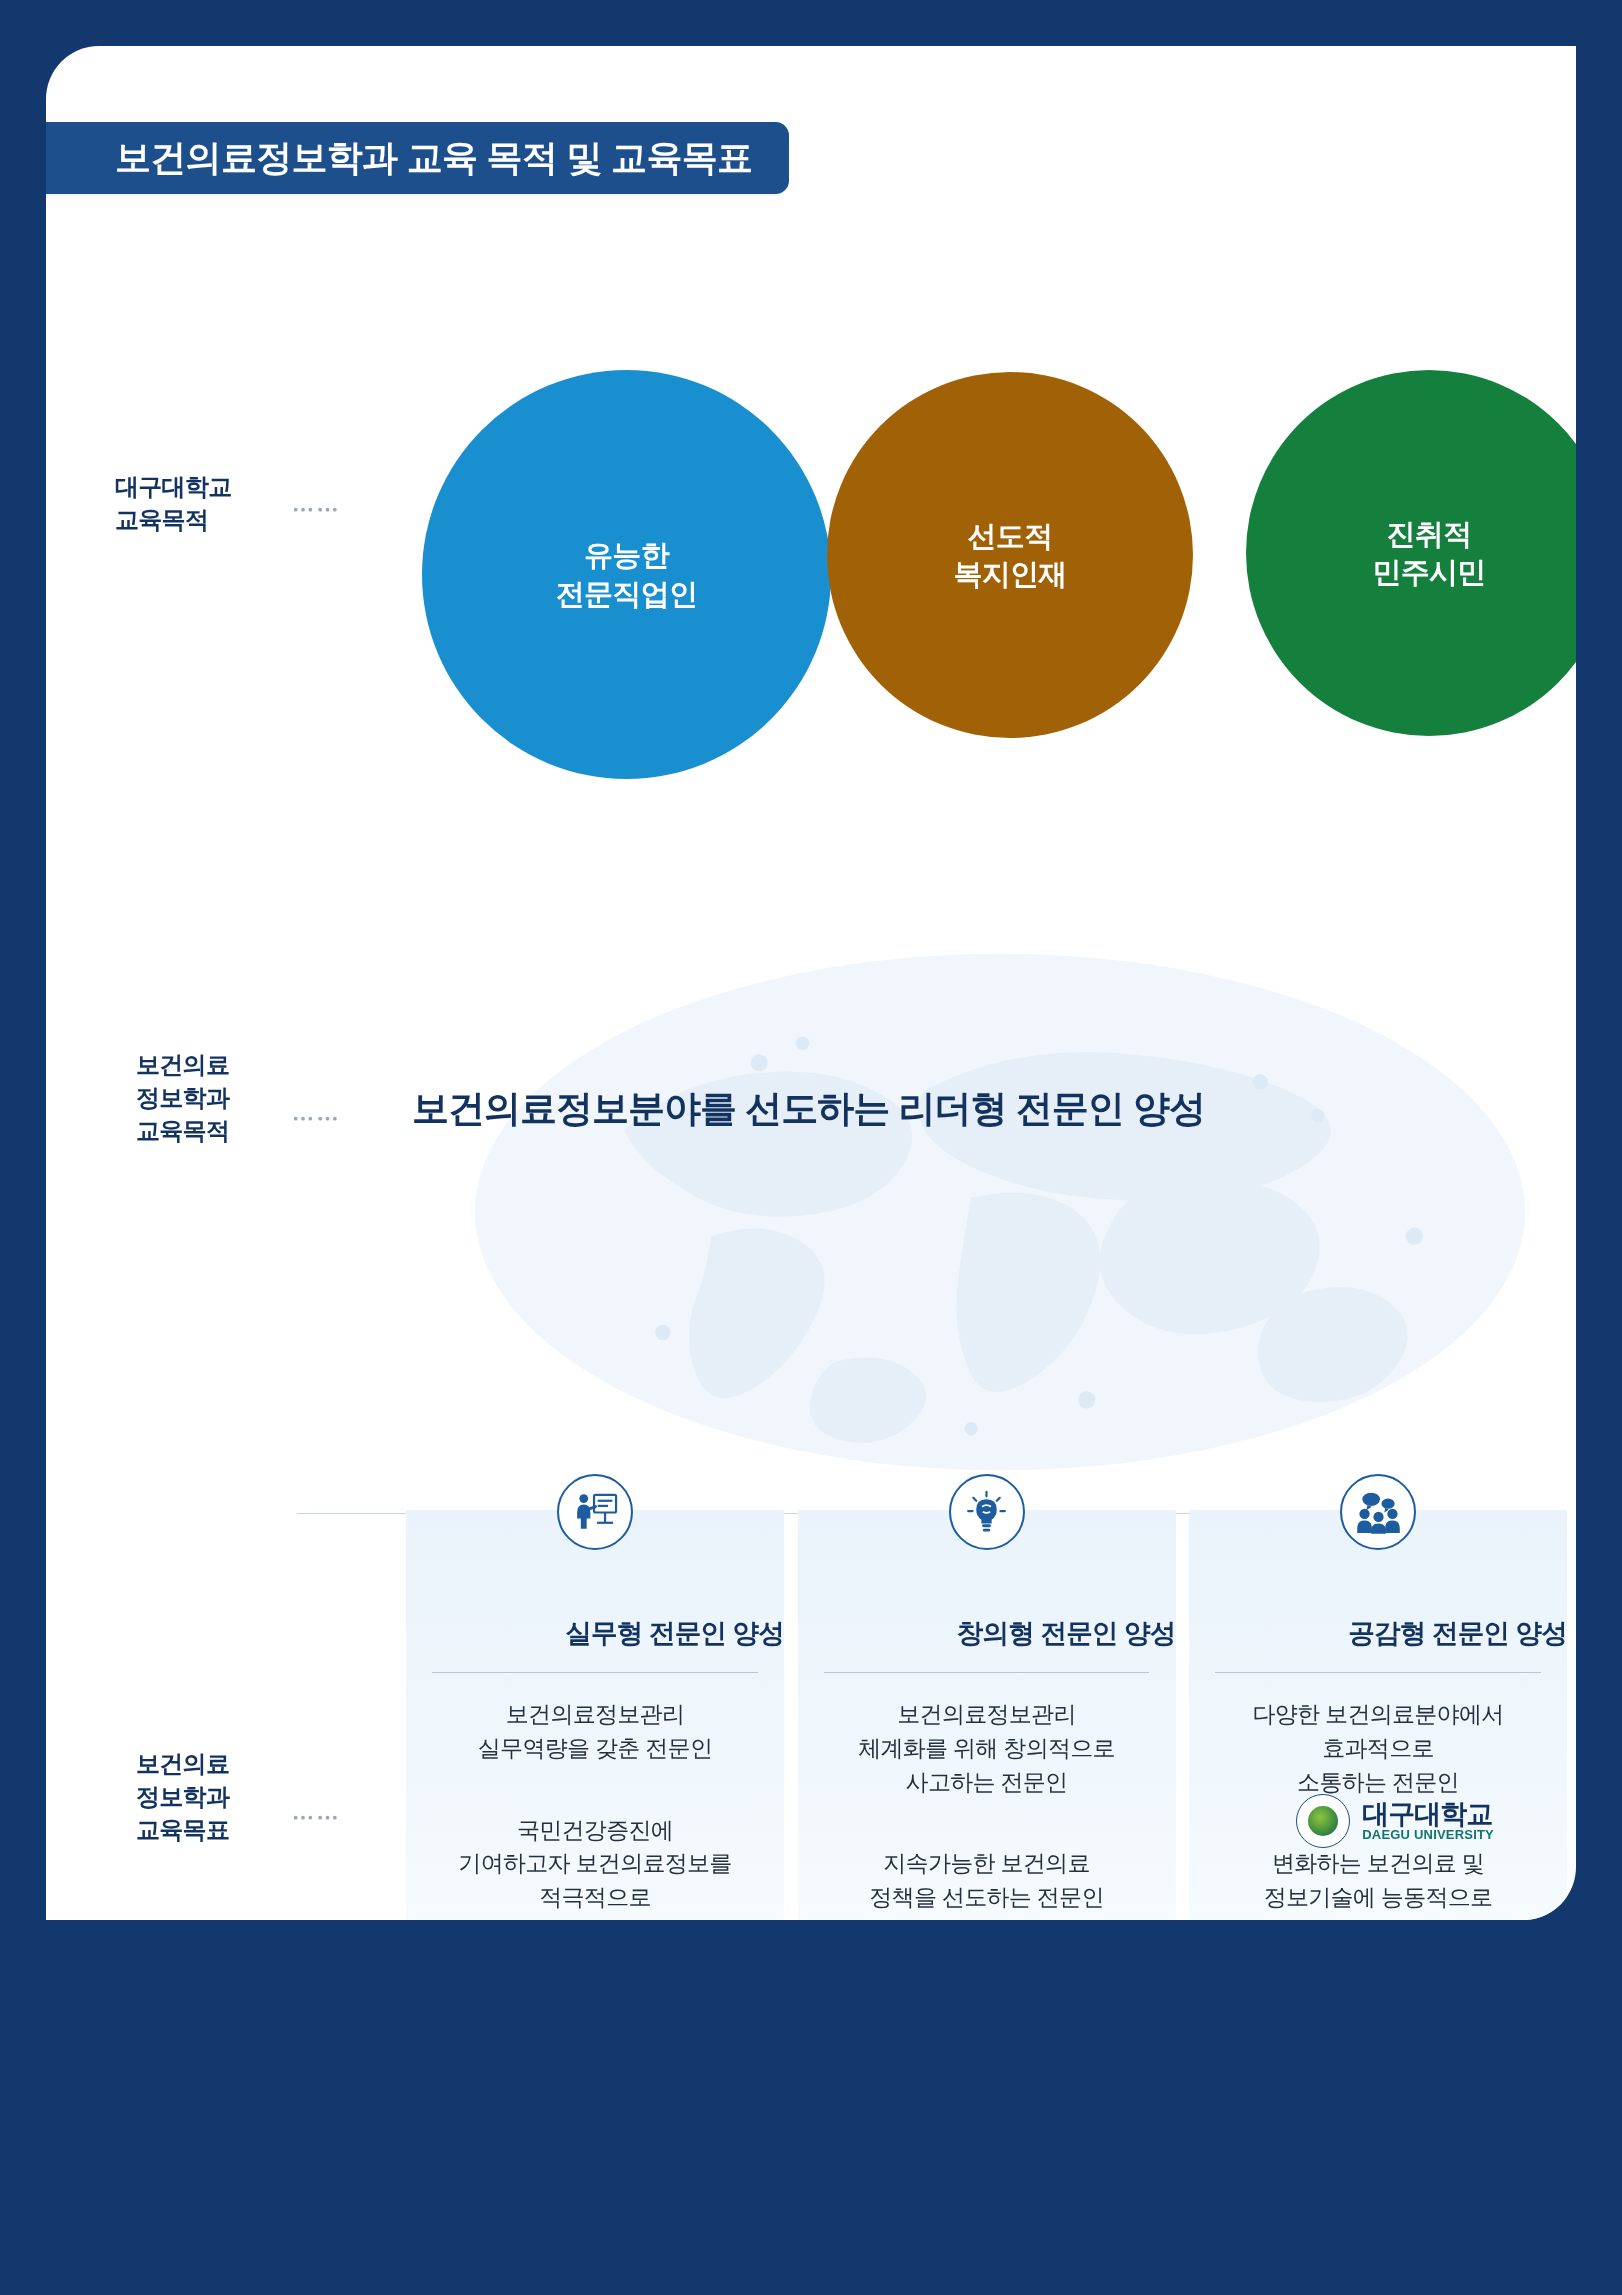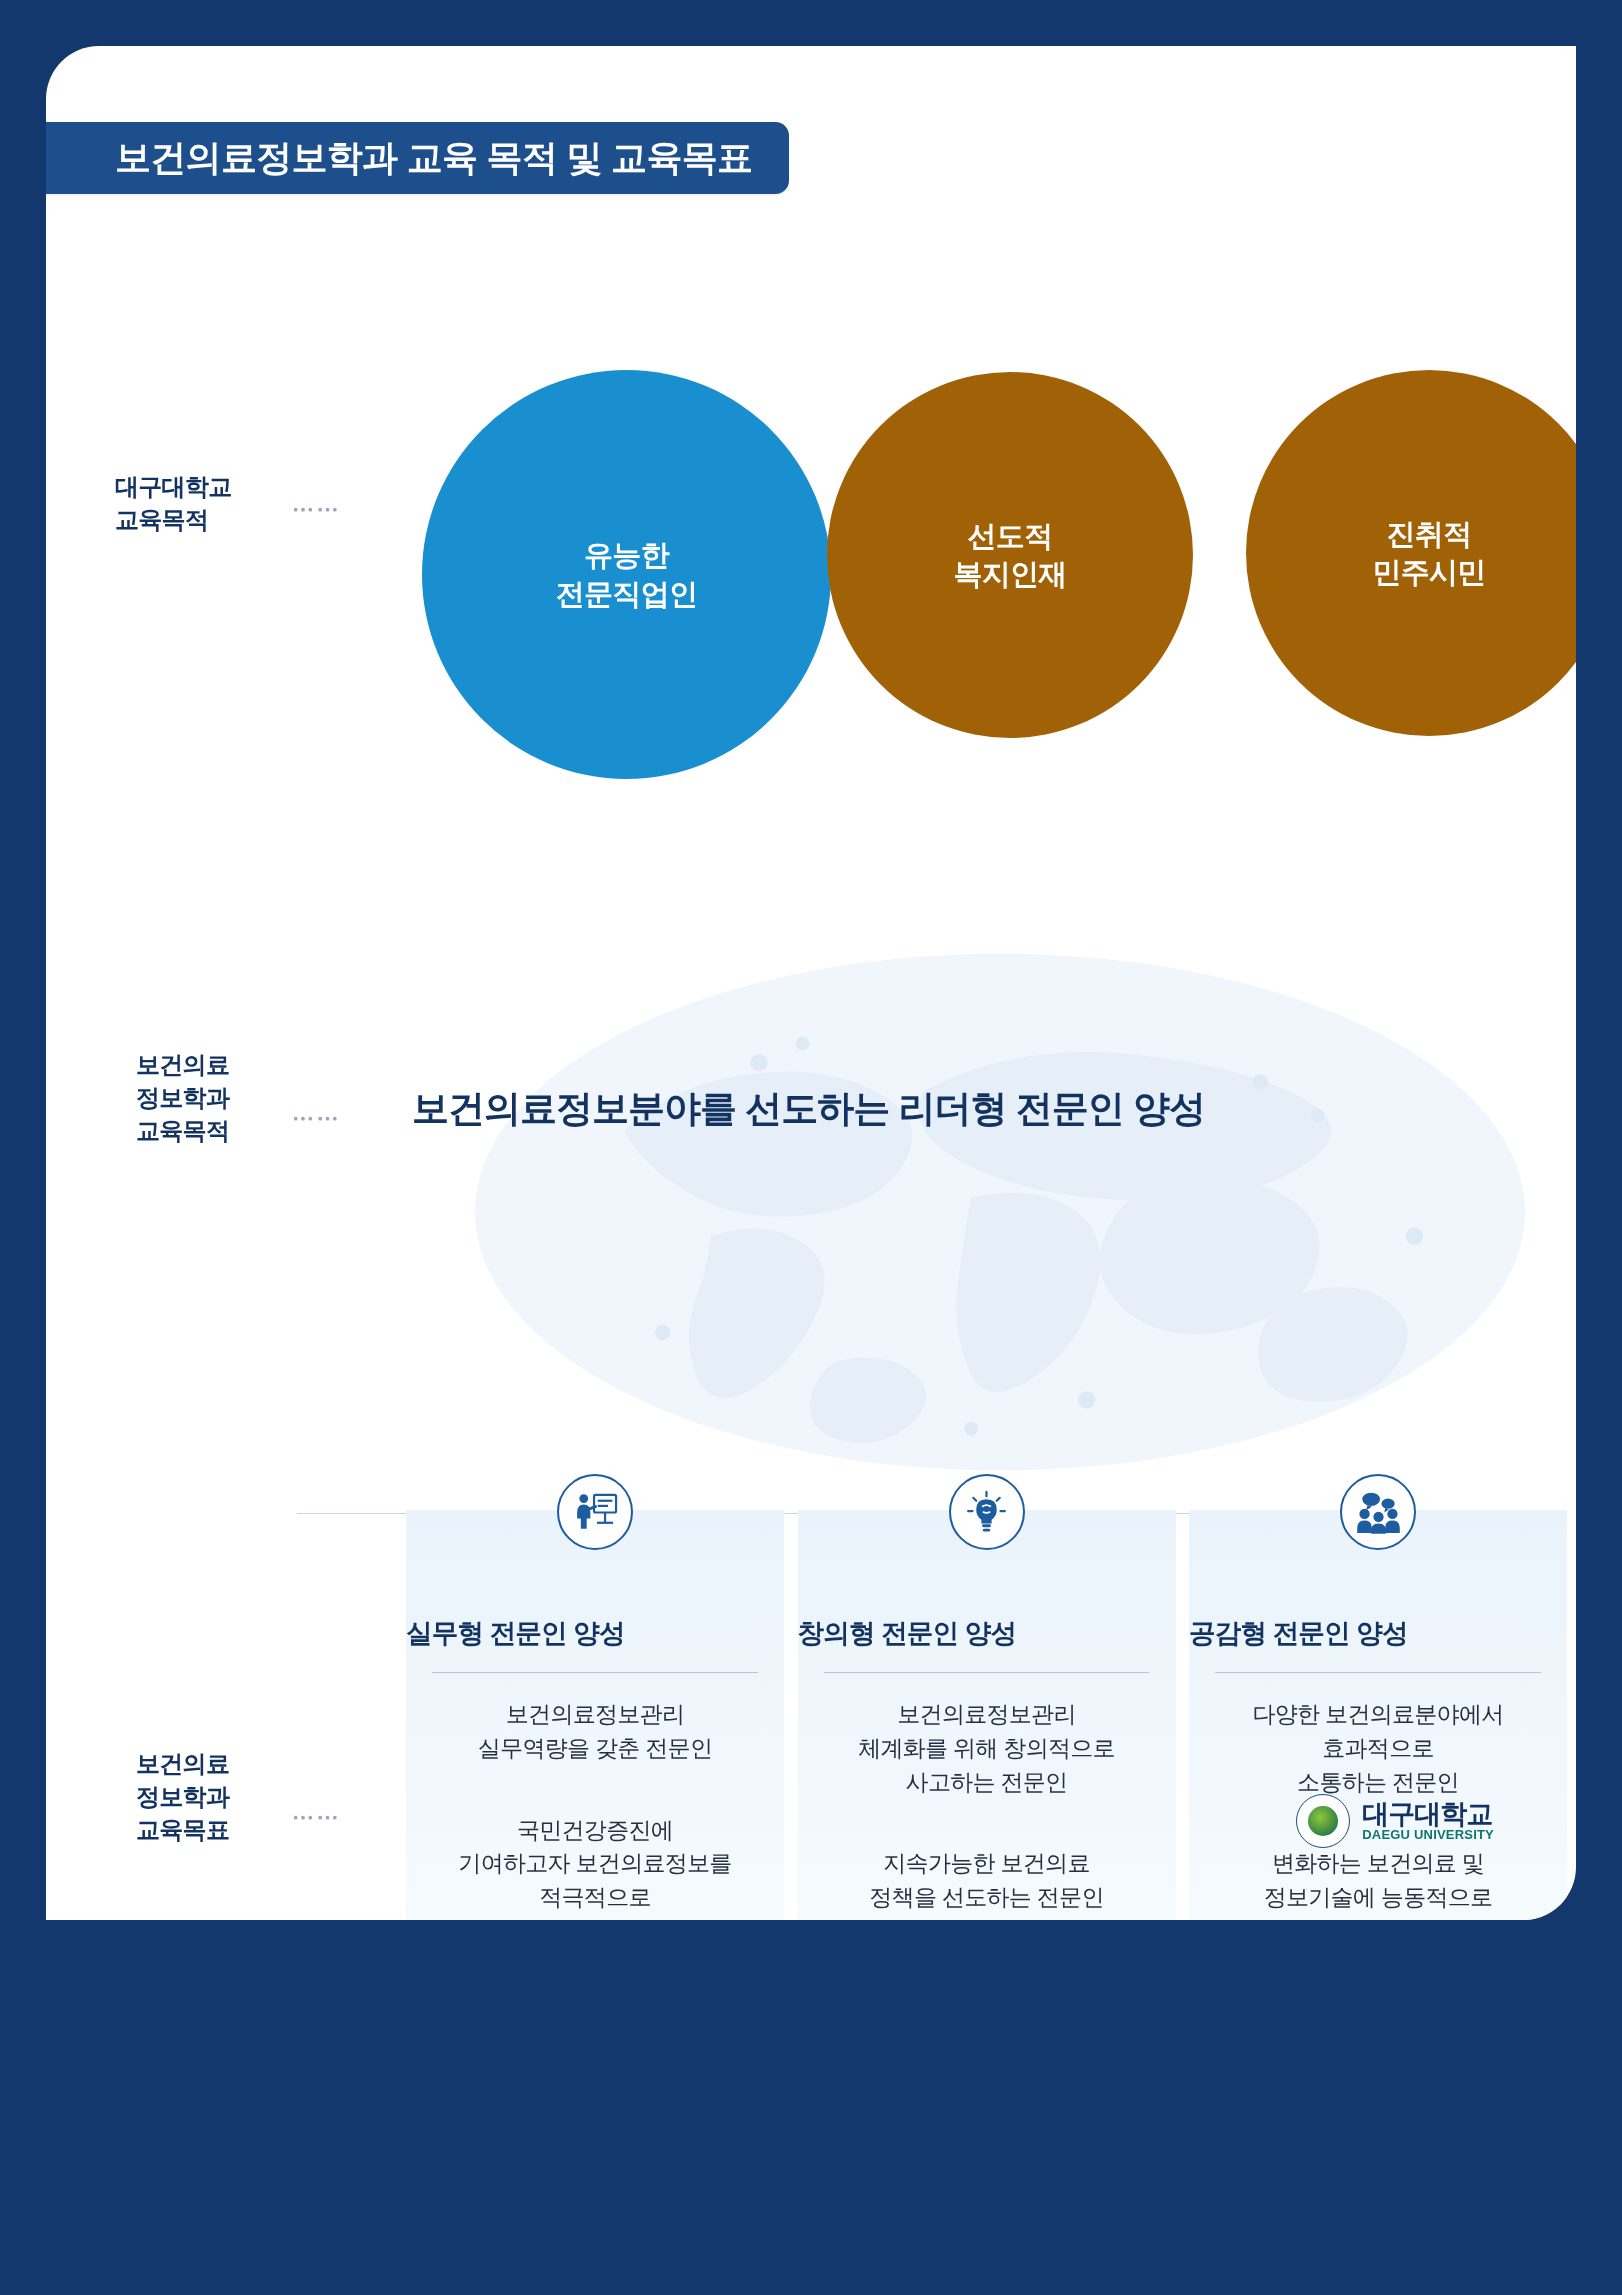--- a/index.html
+++ b/index.html
@@ -84,21 +84,21 @@
     text-align: center;
     color: #ffffff;
     font-size: 29px;
     font-weight: bold;
     line-height: 1.32;
     letter-spacing: -0.7px;
     white-space: pre-line;
   }
   .circle.c1 { left: 376px;  top: 324px; width: 409px; height: 409px; background: #1a8fd0; }
   .circle.c2 { left: 781px; top: 326px; width: 366px; height: 366px; background: #a16207; }
-  .circle.c3 { left: 1204px; top: 324px; width: 366px; height: 366px; background: #a16207; }
+  .circle.c3 { left: 1204px; top: 324px; width: 366px; height: 366px; background: #15803d; }
   .circle.c3 { left: 1200px; }
 
   
   .globe-wrap {
     position: absolute;
     left: 424px;
     top: 901px;
     width: 1060px;
     height: 530px;
     opacity: 0.5;
@@ -142,21 +142,21 @@
     border-radius: 50%;
     background: #ffffff;
     border: 2.4px solid #1d5c9e;
     display: flex;
     align-items: center;
     justify-content: center;
   }
   .goal-badge svg { width: 47px; height: 47px; display: block; }
 
   .goal-title {
-    text-align: left;
+    text-align: right;
     color: #12325f;
     font-size: 26.5px;
     font-weight: bold;
     letter-spacing: -0.8px;
   }
   .goal-rule {
     width: 332px;
     max-width: 86%;
     height: 1.4px;
     background: #b9c6d4;

